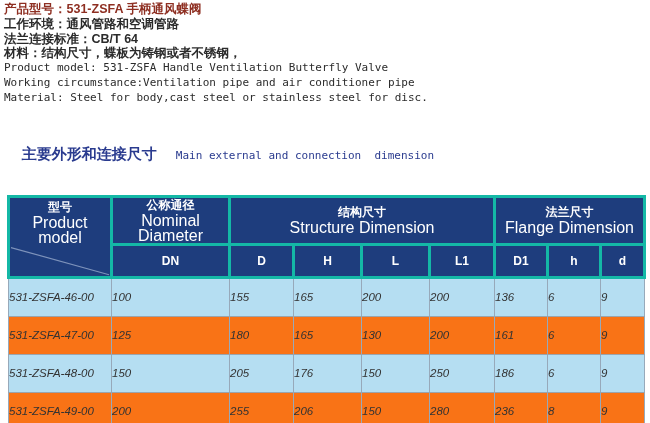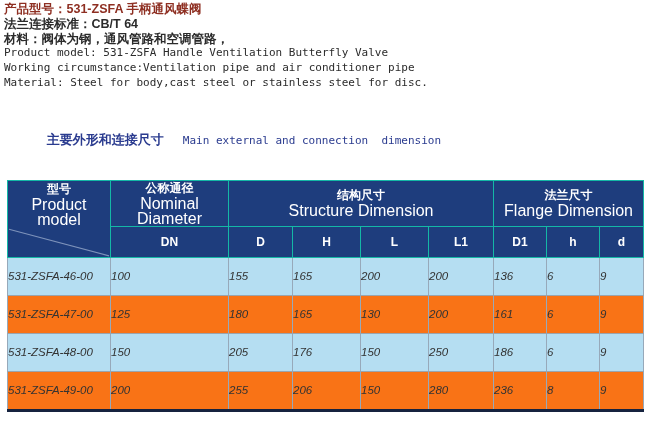--- a/index.html
+++ b/index.html
@@ -30,41 +30,40 @@
     font-size: 11px;
     color: #2b2b2b;
   }
   
   .section-title {
     margin: 21px 0 0 4px;
     color: #2a3b8f;
     white-space: pre;
   }
   .section-title .st-zh {
-    font-size: 13px;
+    font-size: 15px;
     font-weight: bold;
-    margin-left: 25px;
   }
   .section-title .st-en {
     font-family: "DejaVu Sans Mono", monospace;
     font-size: 11px;
     margin-left: 19px;
   }
   
   table.dim {
     margin: 13px 0 0 7px;
     width: 636px;
     table-layout: fixed;
     border-collapse: collapse;
   }
   table.dim thead th {
     background: #1e3d7d;
     color: #ffffff;
     font-weight: normal;
-    border: 1px solid #14b8a6;
+    border: 3px solid #14b8a6;
     padding: 0;
     text-align: center;
     vertical-align: middle;
   }
   table.dim thead tr.h1 th { height: 33px; }
   table.dim thead tr.h2 th { height: 30px; font-size: 12px; font-weight: 600; }
   th .g-zh { font-size: 12px; font-weight: 600; line-height: 15px; }
   th .g-en { font-size: 16px; font-weight: normal; line-height: 15px; }
   th.model-th { position: relative; }
   th.model-th svg.diag {
@@ -95,22 +94,23 @@
   table.dim tbody tr:last-child td { border-bottom: 3px solid #16233f; }
   table.dim tbody tr:first-child td { border-top: none; }
 </style>
 </head>
 <body>
 
 <div class="page">
 
   <div class="intro">
     <div class="line zh red">产品型号：531-ZSFA 手柄通风蝶阀</div>
+    <div class="line zh">工作环境：通风管路和空调管路</div>
     <div class="line zh">法兰连接标准：CB/T 64</div>
-    <div class="line zh">材料：阀体为钢，通风管路和空调管路，</div>
+    <div class="line zh">材料：结构尺寸，蝶板为铸钢或者不锈钢，</div>
     <div class="line en">Product model: 531-ZSFA Handle Ventilation Butterfly Valve</div>
     <div class="line en">Working circumstance:Ventilation pipe and air conditioner pipe</div>
     <div class="line en">Material: Steel for body,cast steel or stainless steel for disc.</div>
   </div>
 
   <div class="section-title">
     <span class="st-zh">主要外形和连接尺寸</span><span class="st-en">Main external and connection  dimension</span>
   </div>
 
   <table class="dim">

